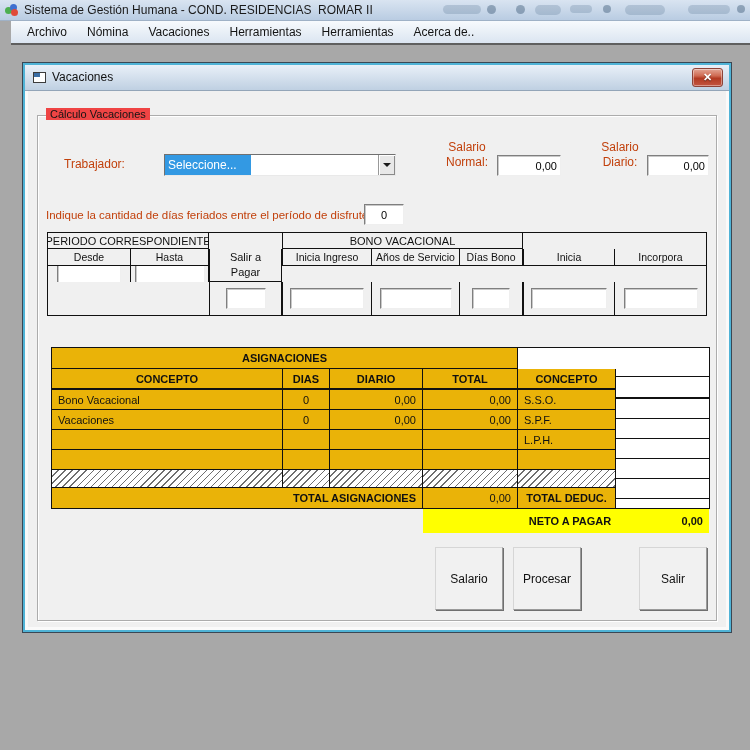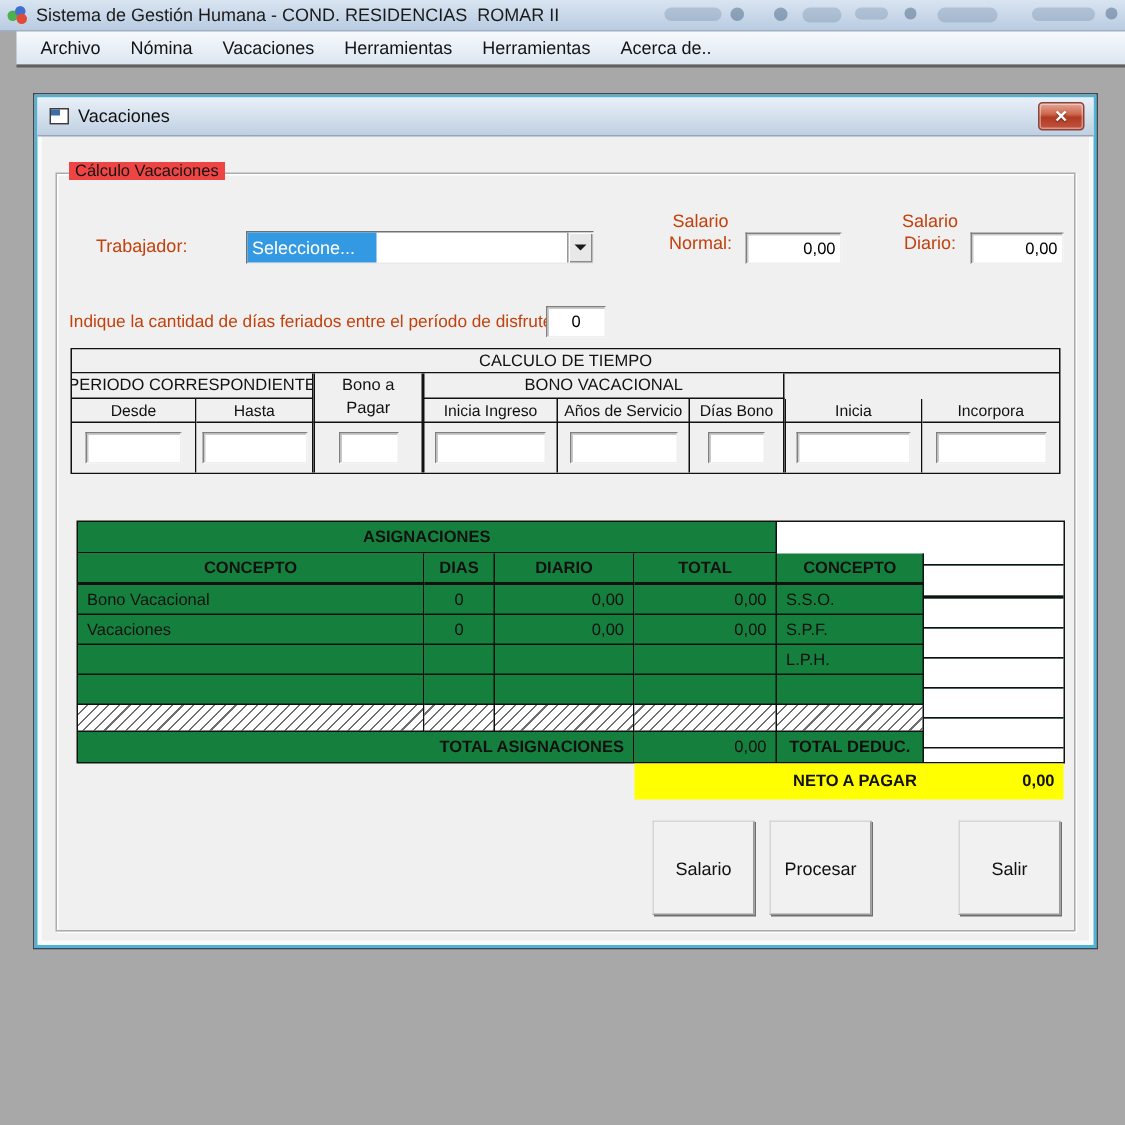--- a/index.html
+++ b/index.html
@@ -130,21 +130,21 @@
   
   .asig-wrap { position:absolute; left:13px; top:231px; }
   .asign {
     display:grid;
     grid-template-columns:231px 47px 93px 95px 98px 93px;
     grid-template-rows:21px 21px 20px 20px 20px 20px 18px 20px;
     border:1px solid #111; background:#fff; width:659px;
   }
   .ac {
     border-right:1px solid #111; border-bottom:1px solid #111;
-    display:flex; align-items:center; font-size:11px; background:#15803d;
+    display:flex; align-items:center; font-size:11px; background:#eab308;
     padding:0 6px; white-space:nowrap; overflow:hidden;
   }
   .ac.noR { border-right:none;margin-top:28px; }
   .ac.noB { border-bottom:none; }
   .ac.center { justify-content:center; padding:0; }
   .ac.rightA { justify-content:flex-end; }
   .ac.bold { font-weight:700; }
   .ac.hb { border-bottom:2px solid #111; }
   .a-asig { grid-column:1/5; }
   .a-deduc { grid-column:5/7; padding-right:14px; }
@@ -227,25 +227,24 @@
     <div class="lbl" style="left:552px;top:24px;width:60px;text-align:center;line-height:15px;">
       <div>Salario</div>
       <div>Diario:</div>
     </div>
     <input class="field right-txt" style="left: 609px; top: 39px; width: 62px; height: 21px;" readonly="" value="0,00">
 
     <span class="lbl" style="left:8px;top:93px;font-size:11.5px;">Indique la cantidad de días feriados entre el período de disfrute:</span>
     <input class="field center-txt" style="left: 326px; top: 88px; width: 40px; height: 21px;" value="0">
 
     <div class="tiempo">
-      <div class="tc t-title noR">CALCULO DE TIEMPO</div>
 
       <div class="tc t-periodo">PERIODO CORRESPONDIENTE</div>
       <div class="tc t-diaspagar thickL">
-        <span>Bono a</span>
+        <span>Salir a</span>
         <span>Pagar</span>
       </div>
       <div class="tc t-bono thickL">BONO VACACIONAL</div>
 
       <div class="tc small" style="grid-column:1;">Desde</div>
       <div class="tc small" style="grid-column:2;">Hasta</div>
       <div class="tc small thickL" style="grid-column:4;">Inicia Ingreso</div>
       <div class="tc small" style="grid-column:5;">Años de Servicio</div>
       <div class="tc small" style="grid-column:6;">Días Bono</div>
       <div class="tc small thickL" style="grid-column:7;">Inicia</div>

